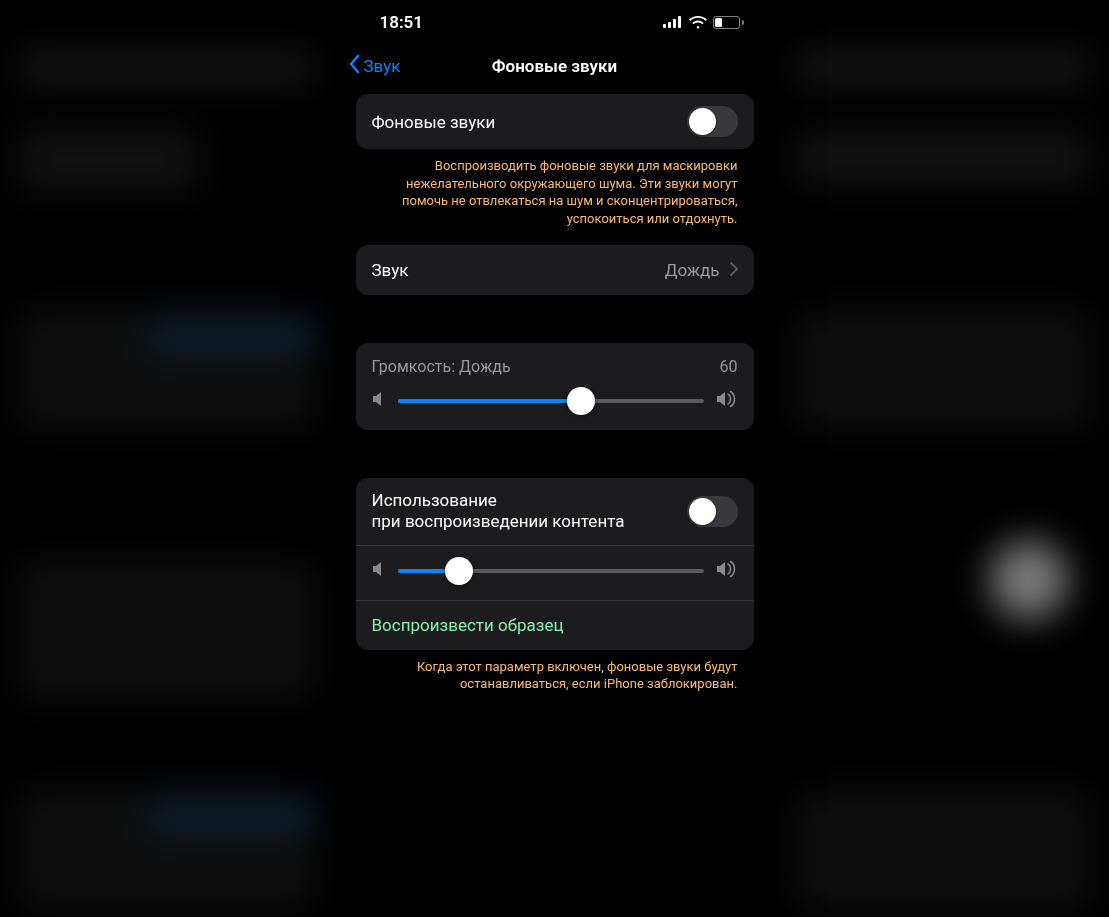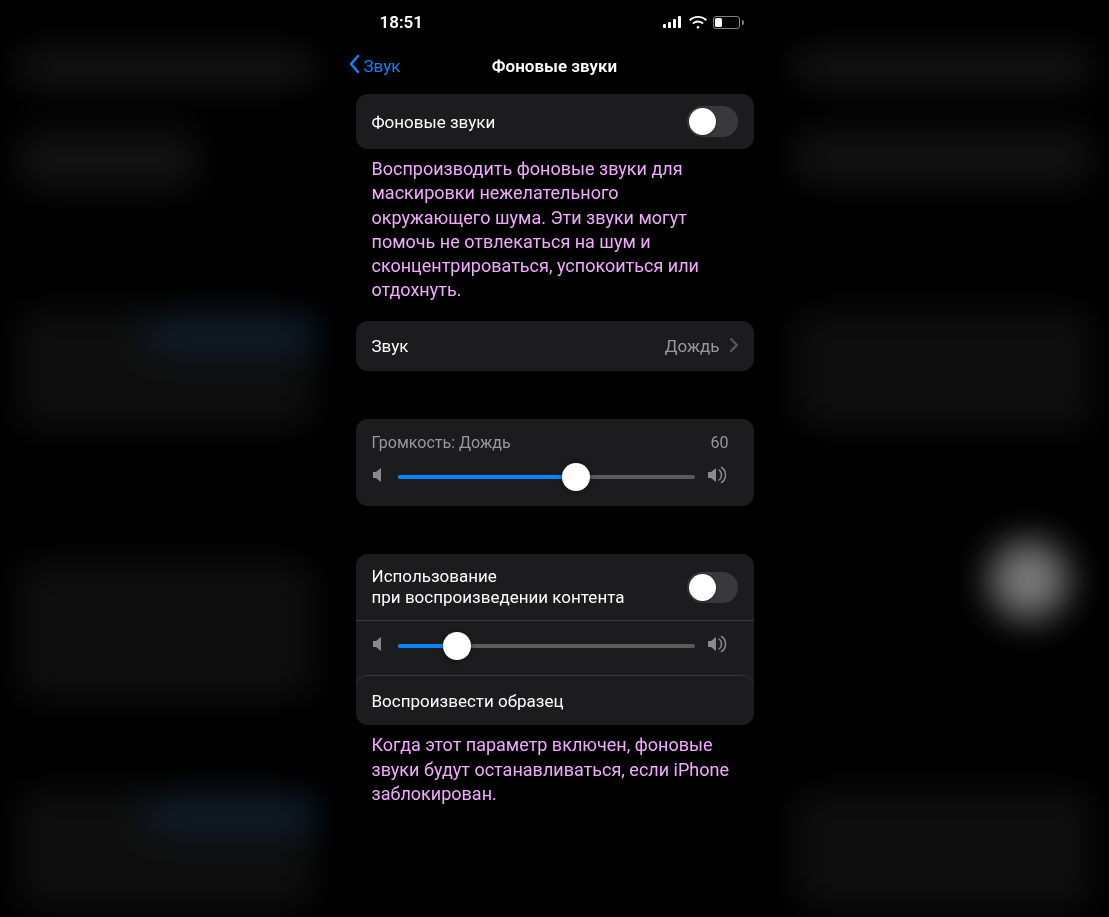--- a/index.html
+++ b/index.html
@@ -116,27 +116,28 @@
     min-height:50px;
     padding: 12px 16px;
     font-size:17px;
     gap:10px;
   }
   .row.separator { border-top: 0.5px solid rgba(255,255,255,.12); }
   .row .label { flex:1; color:#fff; }
   .row .label.multi { line-height:1.25; }
   .row .value { color:#98989f; }
   .row .chevron { color:#5a5a5f; }
-  .row.link { color:#ffffff; cursor:pointer;border-radius:12px; }
+  .row.link { color:#86efac; cursor:pointer; }
 
   .footer-text {
-    color:#f0abfc;
-    font-size:18px;
+    color:#fdba74;
+    font-size:13px;
     line-height:1.35;
     padding: 8px 16px 0 16px;
+    text-align: right;
   }
 
   
   .switch {
     width:51px; height:31px;
     background:#39393d;
     border-radius:31px;
     position:relative;
     flex-shrink:0;
     cursor:pointer;
@@ -145,21 +146,21 @@
     content:"";
     position:absolute;
     left:2px; top:2px;
     width:27px; height:27px;
     background:#fff;
     border-radius:50%;
     box-shadow:0 1px 3px rgba(0,0,0,.4);
   }
 
   
-  .slider-row { display:block; padding:14px 25px 18px 16px; }
+  .slider-row { display:block; padding:14px 16px 18px 16px; }
   .slider-head {
     display:flex; justify-content:space-between;
     color:#98989f;
     font-size:16px;
     margin-bottom:14px;
   }
   .slider-body { display:flex; align-items:center; gap:12px; }
   .slider-icon { color:#8a8a8e; flex-shrink:0; }
   .track {
     flex:1; height:4px;

